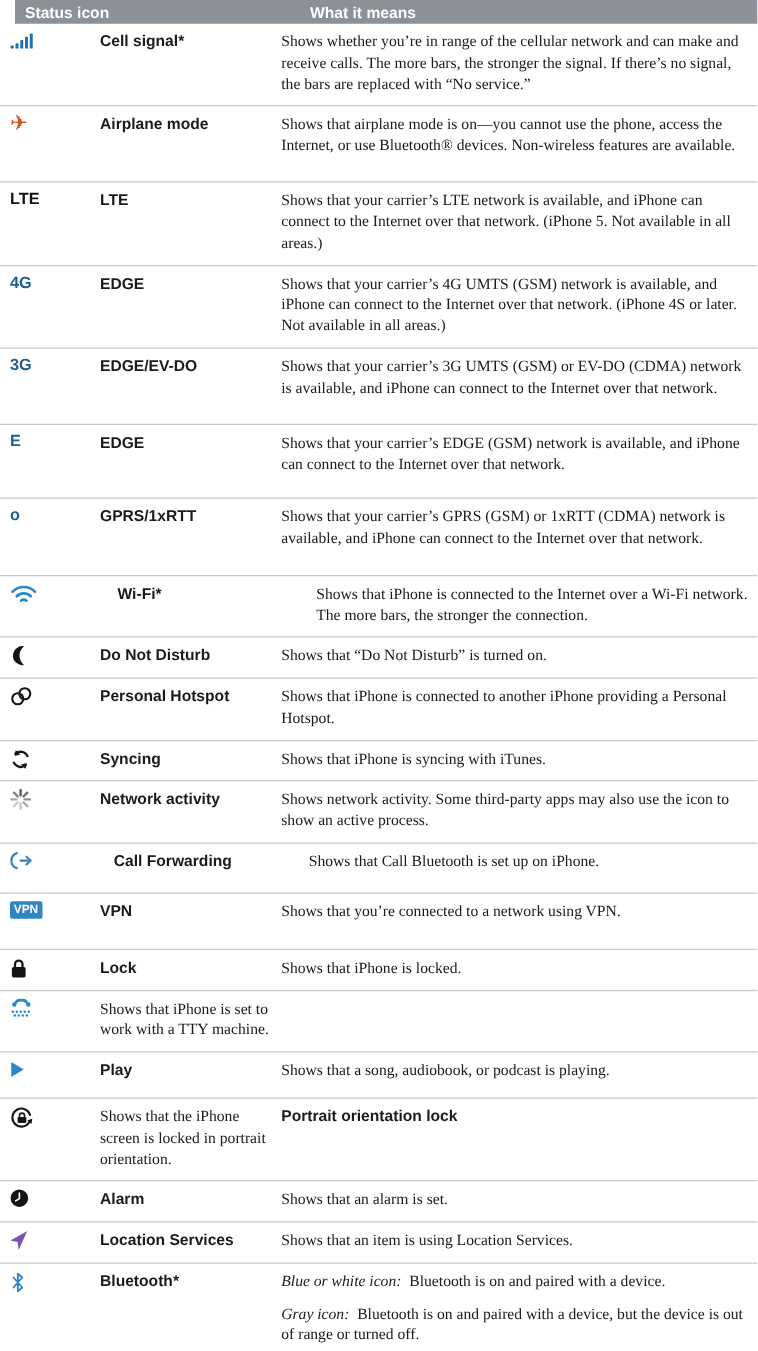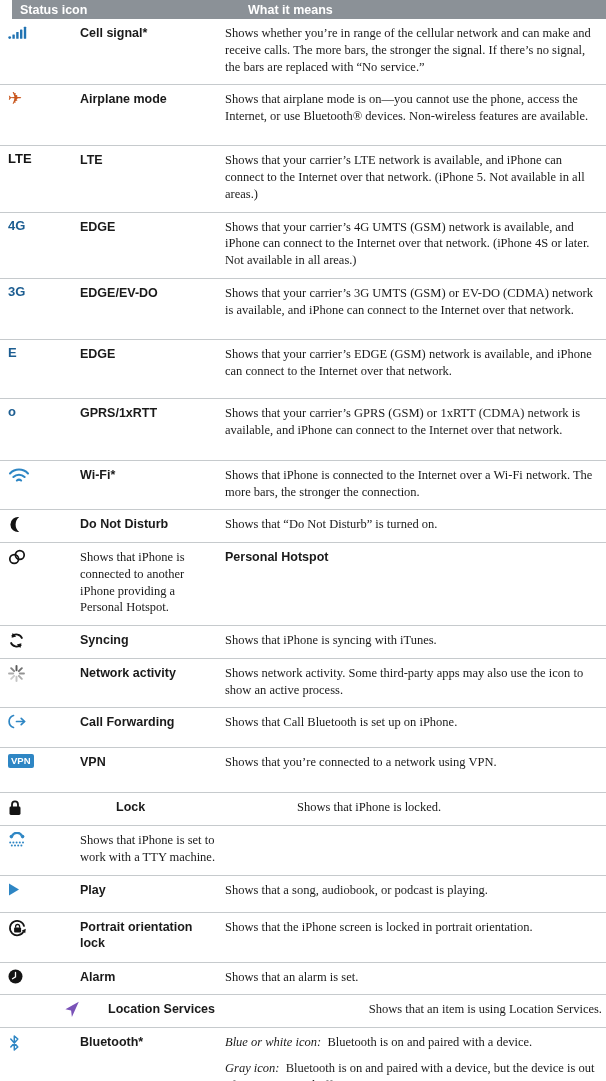--- a/index.html
+++ b/index.html
@@ -20,33 +20,33 @@
   .desc-cell em.lead{font-style:italic;}
 
   
   #rows .row:nth-child(1){min-height:66px;}
   #rows .row:nth-child(2){min-height:61px;}
   #rows .row:nth-child(3){min-height:50px;}
   #rows .row:nth-child(4){min-height:59px;}
   #rows .row:nth-child(5){min-height:61px;}
   #rows .row:nth-child(6){min-height:59px;}
   #rows .row:nth-child(7){min-height:62px;}
-  #rows .row:nth-child(8){min-height:48px;}
+  #rows .row:nth-child(8){min-height:48px;gap:14px;}
   #rows .row:nth-child(9){min-height:26px;}
   #rows .row:nth-child(10){min-height:36px;}
   #rows .row:nth-child(11){min-height:28px;}
   #rows .row:nth-child(12){min-height:41px;}
-  #rows .row:nth-child(13){min-height:40px;}
+  #rows .row:nth-child(13){min-height:40px;gap:11px;}
   #rows .row:nth-child(14){min-height:45px;}
-  #rows .row:nth-child(15){min-height:27px;gap:36px;}
+  #rows .row:nth-child(15){min-height:27px;}
   #rows .row:nth-child(16){min-height:41px;}
   #rows .row:nth-child(17){min-height:37px;}
   #rows .row:nth-child(18){min-height:50px;}
   #rows .row:nth-child(19){min-height:25px;}
-  #rows .row:nth-child(20){min-height:30px;text-align:right;}
+  #rows .row:nth-child(20){min-height:30px;}
   #rows .row:nth-child(21){min-height:120px;}
   #rows .row:nth-child(22){min-height:27px;}
   #rows .row:nth-child(23){min-height:23px;}
 
   
   .icon{display:inline-block;vertical-align:top;line-height:0;}
   .icon svg{display:block;}
   .txt{font-weight:bold;font-size:13px;line-height:14px;color:var(--net-blue,#1c5d91);font-family:"Liberation Sans",sans-serif;}
   .txt.dark{color:#141414;}
   .badge{display:inline-block;background:var(--blue,#3a8cc0);color:#fff;font-weight:bold;font-size:9.5px;line-height:13px;padding:0 3px;border-radius:2px;font-family:"Liberation Sans",sans-serif;}
@@ -136,24 +136,24 @@
         <div class="cell name-cell">Do Not Disturb</div>
         <div class="cell desc-cell">
           <p>Shows that “Do Not Disturb” is turned on.</p>
         </div>
       </div>
       <div class="row">
         <div class="cell icon-cell"><span class="icon"><svg width="18" height="16" viewBox="0 0 18 16" fill="none" stroke="#141414" stroke-width="1.7">
               <circle cx="6.2" cy="10" r="4.4"></circle>
               <circle cx="11.8" cy="6" r="4.4"></circle>
             </svg></span></div>
+        <div class="cell name-cell">Personal Hotspot</div>
         <div class="cell desc-cell">
           <p>Shows that iPhone is connected to another iPhone providing a Personal Hotspot.</p>
         </div>
-        <div class="cell name-cell">Personal Hotspot</div>
       </div>
       <div class="row">
         <div class="cell icon-cell"><span class="icon"><svg width="17" height="17" viewBox="0 0 17 17">
               <g fill="none" stroke="#141414" stroke-width="1.8">
                 <path d="M14.2 6.6 A6.2 6.2 0 0 0 3.8 4.4"></path>
                 <path d="M2.8 10.4 A6.2 6.2 0 0 0 13.2 12.6"></path>
               </g>
               <path d="M4.6 0.9 L3.6 5.7 L8.2 4.5 Z" fill="#141414"></path>
               <path d="M12.4 16.1 L13.4 11.3 L8.8 12.5 Z" fill="#141414"></path>
             </svg></span></div>
@@ -236,24 +236,24 @@
           <p>Shows that a song, audiobook, or podcast is playing.</p>
         </div>
       </div>
       <div class="row">
         <div class="cell icon-cell"><span class="icon"><svg width="19" height="19" viewBox="0 0 19 19">
               <path d="M15.6 12.3 A7.2 7.2 0 1 1 16.2 7.6" fill="none" stroke="#141414" stroke-width="1.7"></path>
               <path d="M17.8 9.8 L13.8 11.5 L17.2 14.2 Z" fill="#141414"></path>
               <path d="M7.6 8.8 V7.5 A2 2 0 0 1 11.6 7.5 V8.8" fill="none" stroke="#141414" stroke-width="1.3"></path>
               <rect x="6.1" y="8.6" width="7" height="4.8" rx="0.9" fill="#141414"></rect>
             </svg></span></div>
+        <div class="cell desc-cell">
+          <p>Shows that the iPhone screen is locked in portrait orientation.</p>
+        </div>
         <div class="cell name-cell">Portrait orientation lock</div>
-        <div class="cell desc-cell">
-          <p>Shows that the iPhone screen is locked in portrait orientation.</p>
-        </div>
       </div>
       <div class="row">
         <div class="cell icon-cell"><span class="icon"><svg width="15" height="15" viewBox="0 0 15 15">
               <circle cx="7.5" cy="7.5" r="7" fill="#141414"></circle>
               <path d="M7.5 3.4 V7.9 L4.5 9.7" fill="none" stroke="#ffffff" stroke-width="1.3" stroke-linecap="round"></path>
             </svg></span></div>
         <div class="cell name-cell">Alarm</div>
         <div class="cell desc-cell">
           <p>Shows that an alarm is set.</p>
         </div>

